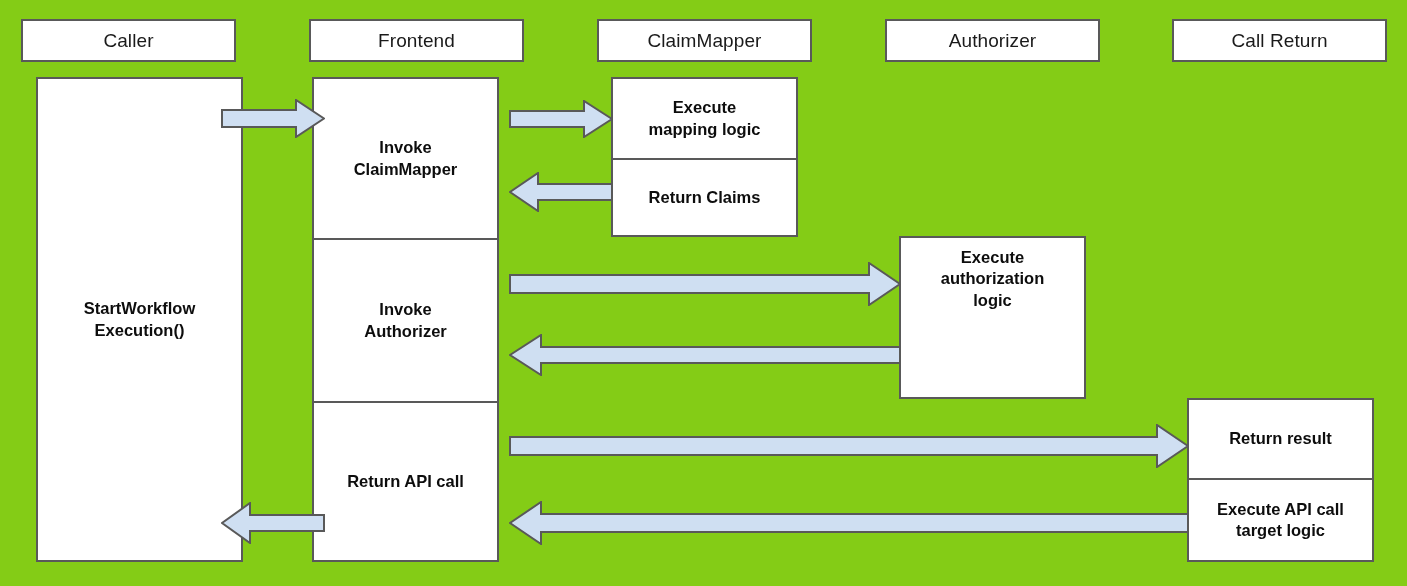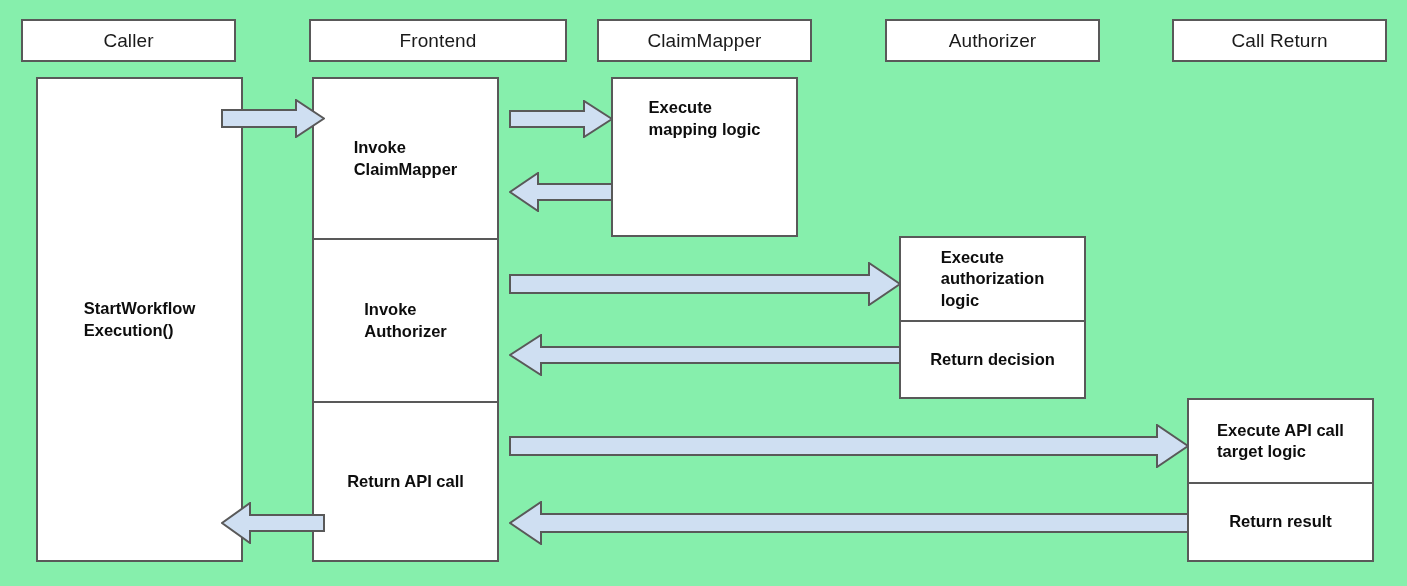--- a/index.html
+++ b/index.html
@@ -5,21 +5,21 @@
 <style>
   html, body {
     margin: 0;
     padding: 0;
     background: #000000;
   }
   #canvas {
     position: relative;
     width: 1407px;
     height: 586px;
-    background: #86efac;
+    background: #84cc16;
     font-family: "Liberation Sans", sans-serif;
     overflow: hidden;
   }
 
   
   .lane-header {
     position: absolute;
     background: #ffffff;
     border: 2px solid #595959;
     box-sizing: border-box;
@@ -41,20 +41,21 @@
     box-sizing: border-box;
     display: flex;
     flex-direction: column;
   }
   .lane-seg {
     position: relative;
     box-sizing: border-box;
     display: flex;
     align-items: center;
     justify-content: center;
+    text-align: center;
     color: #0d0d0d;
     font-size: 16.5px;
     font-weight: 700;
     line-height: 1.28;
     padding: 2px 14px;
   }
   .lane-seg + .lane-seg {
     border-top: 2px solid #595959;
   }
   .seg-label { display: block; }
@@ -69,21 +70,21 @@
 </style>
 </head>
 <body>
 
 <div id="canvas">
 
   <div class="lane-header" style="left:21px; top:19px; width:215px; height:43px;">
     <span>Caller</span>
   </div>
 
-  <div class="lane-header" style="left:309px; top:19px; width:258px; height:43px;">
+  <div class="lane-header" style="left:309px; top:19px; width:215px; height:43px;">
     <span>Frontend</span>
   </div>
 
   <div class="lane-header" style="left:597px; top:19px; width:215px; height:43px;">
     <span>ClaimMapper</span>
   </div>
 
   <div class="lane-header" style="left:885px; top:19px; width:215px; height:43px;">
     <span>Authorizer</span>
   </div>
@@ -107,37 +108,37 @@
     </div>
     <div class="lane-seg" style="flex:1 1 auto;">
       <span class="seg-label">Return API call</span>
     </div>
   </div>
 
   <div class="lane-body" style="left:611px; top:77px; width:187px; height:160px;">
     <div class="lane-seg" style="height:79px;">
       <span class="seg-label">Execute<br>mapping logic</span>
     </div>
+    <div class="lane-seg" style="flex:1 1 auto;">
+      <span class="seg-label">Return Claims</span>
+    </div>
   </div>
 
   <div class="lane-body" style="left:899px; top:236px; width:187px; height:163px;">
     <div class="lane-seg" style="height:82px;">
       <span class="seg-label">Execute<br>authorization<br>logic</span>
     </div>
-    <div class="lane-seg" style="flex:1 1 auto;">
-      <span class="seg-label">Return decision</span>
-    </div>
   </div>
 
   <div class="lane-body" style="left:1187px; top:398px; width:187px; height:164px;">
+    <div class="lane-seg" style="flex:1 1 auto;">
+      <span class="seg-label">Return result</span>
+    </div>
     <div class="lane-seg" style="height:82px;">
       <span class="seg-label">Execute API call<br>target logic</span>
-    </div>
-    <div class="lane-seg" style="flex:1 1 auto;">
-      <span class="seg-label">Return result</span>
     </div>
   </div>
 
   <div class="arrow" style="left:221px; top:99px; width:104px; height:39px;">
     <svg viewBox="0 0 104 39" preserveAspectRatio="none">
       <path class="body" d="M1,11 L75,11 L75,1 L103,19.5 L75,38 L75,28 L1,28 Z"></path>
     </svg>
   </div>
 
   <div class="arrow" style="left:509px; top:100px; width:104px; height:38px;">

